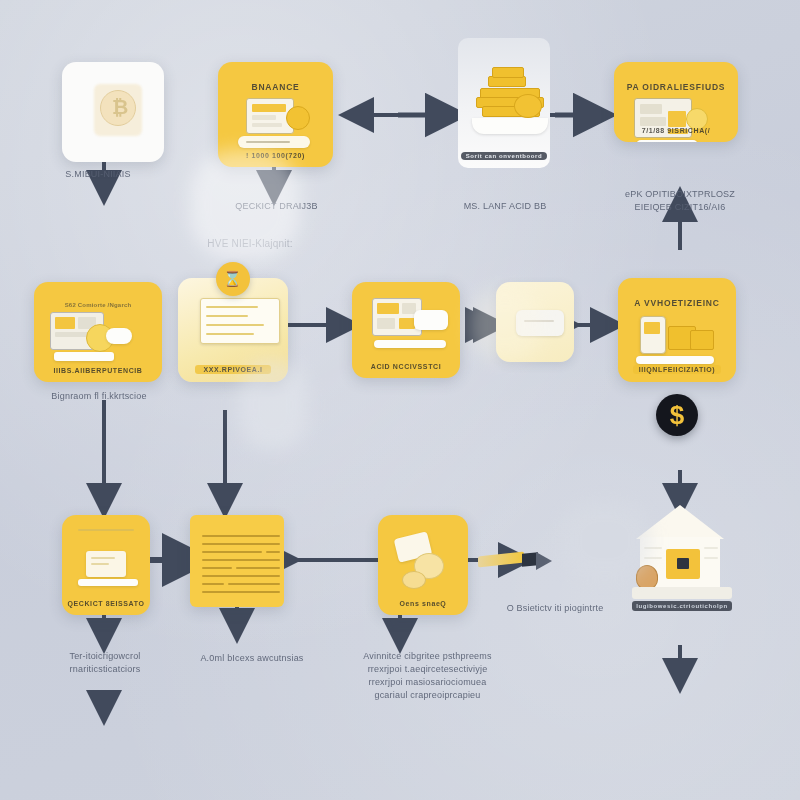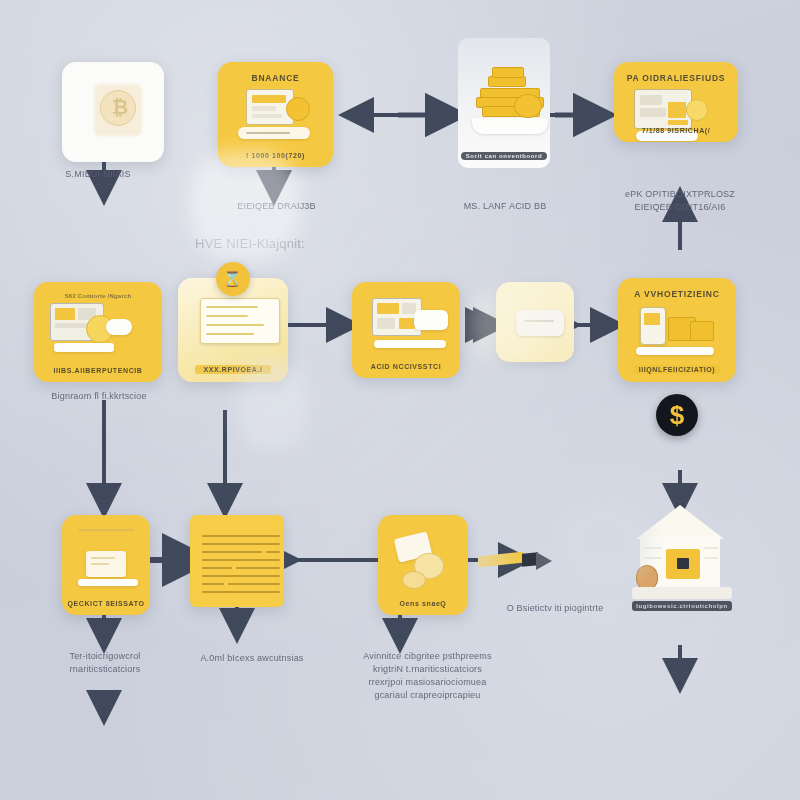--- a/index.html
+++ b/index.html
@@ -28,39 +28,39 @@
   }
   .card.yellow{background:#f5c841;}
   .card.yellow2{background:#f7cc47;}
   .card.white{background:#fbfbfa;}
   .card.pale{background:#f8e8a9;}
   .card.pale2{background:#f7edc4;}
   .card.ghost{background:#f5f3ee;}
 
   .card-title{
     font-size:8.5px;font-weight:bold;letter-spacing:.8px;
-    color:#3b3a33;text-align:center;margin:3px 0 2px;
+    color:#3b3a33;text-align:center;margin:12px 0 2px;
     opacity:.86;filter:blur(.25px);
     white-space:nowrap;overflow:hidden;text-overflow:clip;
   }
   .card-badge{
     font-size:7px;font-weight:bold;letter-spacing:.6px;
     color:#2f2e28;text-align:center;
     opacity:.8;filter:blur(.3px);margin-top:2px;
     white-space:nowrap;
   }
   .card-art{flex:1;width:100%;position:relative;}
 
   
   .caption{
     position:absolute;text-align:center;
     font-size:9px;line-height:13px;color:#586073;
     filter:blur(.35px);opacity:.92;letter-spacing:.2px;
   }
-  .caption.small{font-size:13px;line-height:12px;}
+  .caption.small{font-size:10px;line-height:12px;}
 
   
   .arrow{position:absolute;}
   svg.arrowsvg{position:absolute;inset:0;width:800px;height:800px;pointer-events:none;}
 
   
   .mon{position:absolute;background:#e9e9ea;border:1.5px solid #9aa0ab;border-radius:3px;}
   .mon-in{position:absolute;background:#f3c53f;border-radius:1px;}
   .coin{position:absolute;border-radius:50%;background:#f2c233;border:1.4px solid #d9a81d;}
   .stack{position:absolute;background:#f0c02e;border:1.2px solid #d6a41b;border-radius:2px;}
@@ -163,21 +163,21 @@
         <div class="mon-in" style="left:5px;top:5px;width:34px;height:8px;"></div>
         <div class="mon-in" style="left:5px;top:16px;width:24px;height:5px;background:#e8e4d6;"></div>
         <div class="mon-in" style="left:5px;top:24px;width:30px;height:4px;background:#e8e4d6;"></div>
       </div>
       <div class="coin" style="left:62px;top:12px;width:22px;height:22px;"></div>
       <div class="paper" style="left:14px;top:42px;width:72px;height:12px;border-radius:7px;opacity:.9;"></div>
       <div class="lineL" style="left:22px;top:47px;width:44px;background:#c6bfa4;"></div>
     </div>
     <div class="card-badge">! 1000 100(720)</div>
   </div>
-  <div class="caption blurtxt" style="left:204px;top:200px;width:145px;">EIEIQEB DRAIJ3B</div>
+  <div class="caption blurtxt" style="left:204px;top:200px;width:145px;">QECKICT DRAIJ3B</div>
 
   <div class="node card ghost" style="left:458px;top:38px;width:92px;height:130px;border-radius:10px;background:linear-gradient(180deg,#e3e6ec 0%,#f2f3f5 55%,#fbfbfb 100%);box-shadow:none;">
     <div class="card-art">
       <div class="stack" style="left:16px;top:42px;width:58px;height:9px;"></div>
       <div class="stack" style="left:12px;top:51px;width:66px;height:9px;"></div>
       <div class="stack" style="left:18px;top:60px;width:56px;height:9px;"></div>
       <div class="stack" style="left:24px;top:30px;width:36px;height:9px;"></div>
       <div class="stack" style="left:28px;top:21px;width:30px;height:9px;"></div>
       <div class="coin" style="left:50px;top:48px;width:26px;height:22px;border-radius:50%;"></div>
       <div class="paper" style="left:8px;top:72px;width:76px;height:16px;border-radius:0 0 12px 12px;"></div>
@@ -304,21 +304,21 @@
 
   <div class="node card yellow" style="left:378px;top:515px;width:90px;height:100px;">
     <div class="card-art" style="padding-top:10px;">
       <div class="paper" style="left:12px;top:12px;width:34px;height:24px;border-radius:4px;transform:rotate(-14deg);background:#fbf7ea;"></div>
       <div class="coin" style="left:30px;top:30px;width:28px;height:24px;background:#f7e3a4;border-color:#e0c877;"></div>
       <div class="coin" style="left:18px;top:48px;width:22px;height:16px;background:#f6dd93;border-color:#ddc066;"></div>
     </div>
     <div class="card-badge">Oens snaeQ</div>
   </div>
   <div class="caption blurtxt" style="left:330px;top:650px;width:195px;white-space:pre-line;">Avinnitce cibgritee psthpreems
-krigtriN t.rnariticsticatciors
+rrexrjpoi t.aeqircetesectiviyje
 rrexrjpoi masiosariociomuea
 gcariaul crapreoiprcapieu</div>
 
   <div class="arrow" style="left:478px;top:548px;width:78px;height:22px;">
     <div style="position:absolute;left:0;top:6px;width:46px;height:11px;background:linear-gradient(90deg,#e8d49a,#f2c83f);transform:skewY(-6deg);border-radius:2px;"></div>
     <div style="position:absolute;left:44px;top:5px;width:16px;height:13px;background:#2d3440;transform:skewY(-6deg);"></div>
     <div style="position:absolute;left:58px;top:4px;width:0;height:0;border-left:16px solid #5a6272;border-top:9px solid transparent;border-bottom:9px solid transparent;"></div>
   </div>
   <div class="caption blurtxt" style="left:470px;top:602px;width:170px;">O  Bsietictv iti piogintrte</div>
 

